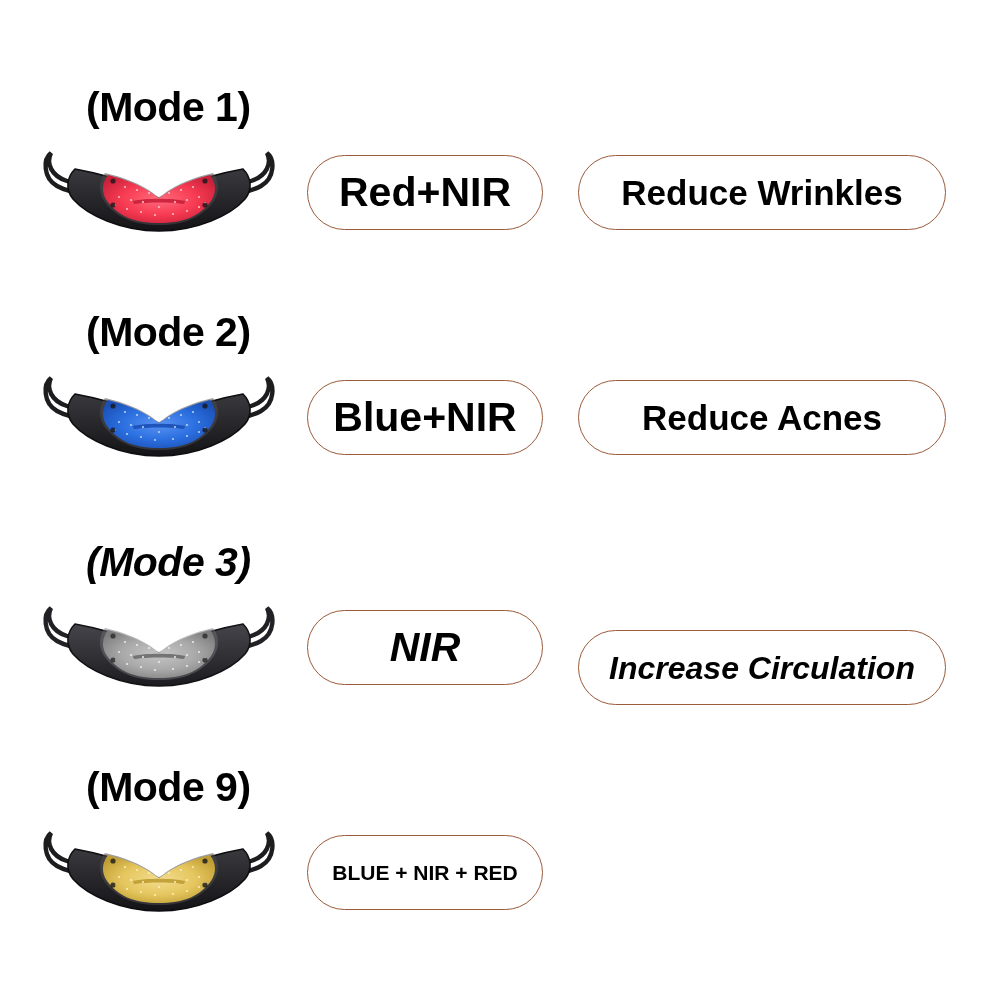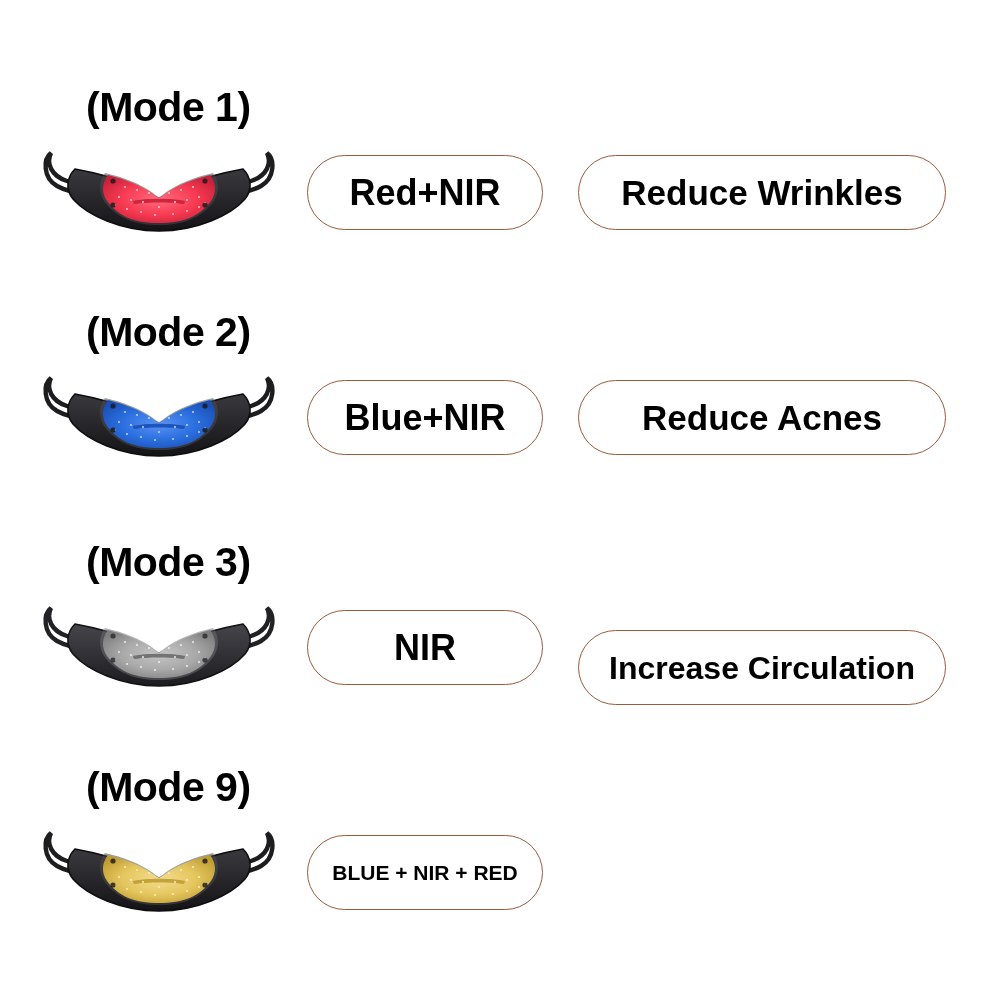--- a/index.html
+++ b/index.html
@@ -23,21 +23,21 @@
   }
 
   .mode-row {
     position: absolute;
     left: 0;
     width: 1000px;
     height: 225px;
   }
   .mode-row[data-row="0"] { top: 75px; }
   .mode-row[data-row="1"] { top: 300px; }
-  .mode-row[data-row="2"] { top: 530px; }
+  .mode-row[data-row="2"] { top: 530px; font-style: italic; }
   .mode-row[data-row="3"] { top: 755px; }
 
   .mode-caption {
     position: absolute;
     left: 86px;
     top: 12px;
     font-size: 41px;
     font-weight: 700;
     color: #000000;
     letter-spacing: -0.5px;
@@ -71,21 +71,21 @@
     font-weight: 700;
     line-height: 1;
     text-align: center;
   }
 
   .pill-light {
     left: 307px;
     top: 80px;
     width: 236px;
     height: 75px;
-    font-size: 36px;
+    font-size: 41px;
   }
   .pill-light.small {
     font-size: 21px;
     letter-spacing: 0px;
   }
 
   .pill-benefit {
     left: 578px;
     top: 80px;
     width: 368px;

